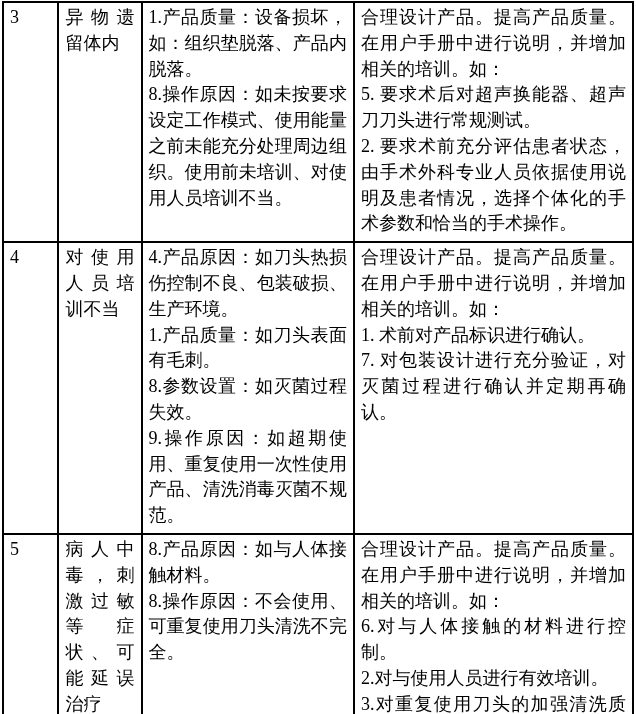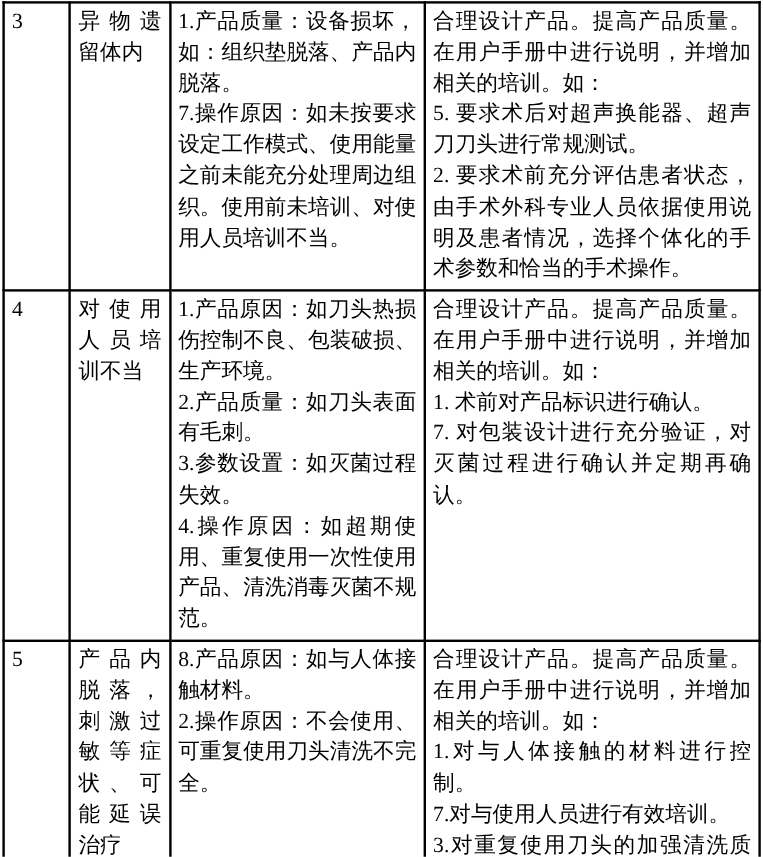--- a/index.html
+++ b/index.html
@@ -56,62 +56,62 @@
 
   <tr>
     <td class="col-index">
       <span>3</span>
     </td>
     <td class="col-hazard">
       <span>异物遗留体内</span>
     </td>
     <td class="col-causes">
             <p>1.产品质量：设备损坏，如：组织垫脱落、产品内脱落。</p>
-            <p>7.操作原因：如未按要求设定工作模式、使用能量之前未能充分处理周边组织。使用前未培训、对使用人员培训不当。</p>
+            <p>8.操作原因：如未按要求设定工作模式、使用能量之前未能充分处理周边组织。使用前未培训、对使用人员培训不当。</p>
           </td>
     <td class="col-measures">
             <p>合理设计产品。提高产品质量。在用户手册中进行说明，并增加相关的培训。如：</p>
             <p>5. 要求术后对超声换能器、超声刀刀头进行常规测试。</p>
             <p>2. 要求术前充分评估患者状态，由手术外科专业人员依据使用说明及患者情况，选择个体化的手术参数和恰当的手术操作。</p>
           </td>
   </tr>
 
   <tr>
     <td class="col-index">
       <span>4</span>
     </td>
     <td class="col-hazard">
       <span>对使用人员培训不当</span>
     </td>
     <td class="col-causes">
-            <p>1.产品原因：如刀头热损伤控制不良、包装破损、生产环境。</p>
-            <p>2.产品质量：如刀头表面有毛刺。</p>
-            <p>3.参数设置：如灭菌过程失效。</p>
-            <p>4.操作原因：如超期使用、重复使用一次性使用产品、清洗消毒灭菌不规范。</p>
+            <p>4.产品原因：如刀头热损伤控制不良、包装破损、生产环境。</p>
+            <p>1.产品质量：如刀头表面有毛刺。</p>
+            <p>8.参数设置：如灭菌过程失效。</p>
+            <p>9.操作原因：如超期使用、重复使用一次性使用产品、清洗消毒灭菌不规范。</p>
           </td>
     <td class="col-measures">
             <p>合理设计产品。提高产品质量。在用户手册中进行说明，并增加相关的培训。如：</p>
             <p>1. 术前对产品标识进行确认。</p>
             <p>7. 对包装设计进行充分验证，对灭菌过程进行确认并定期再确认。</p>
           </td>
   </tr>
 
   <tr>
     <td class="col-index">
       <span>5</span>
     </td>
     <td class="col-hazard">
-      <span>产品内脱落，刺激过敏等症状、可能延误治疗</span>
+      <span>病人中毒，刺激过敏等症状、可能延误治疗</span>
     </td>
     <td class="col-causes">
             <p>8.产品原因：如与人体接触材料。</p>
-            <p>2.操作原因：不会使用、可重复使用刀头清洗不完全。</p>
+            <p>8.操作原因：不会使用、可重复使用刀头清洗不完全。</p>
           </td>
     <td class="col-measures">
             <p>合理设计产品。提高产品质量。在用户手册中进行说明，并增加相关的培训。如：</p>
-            <p>1.对与人体接触的材料进行控制。</p>
-            <p>7.对与使用人员进行有效培训。</p>
+            <p>6.对与人体接触的材料进行控制。</p>
+            <p>2.对与使用人员进行有效培训。</p>
             <p>3.对重复使用刀头的加强清洗质控。</p>
           </td>
   </tr>
 </tbody>
   </table>
 </div>
 
 </body></html>

